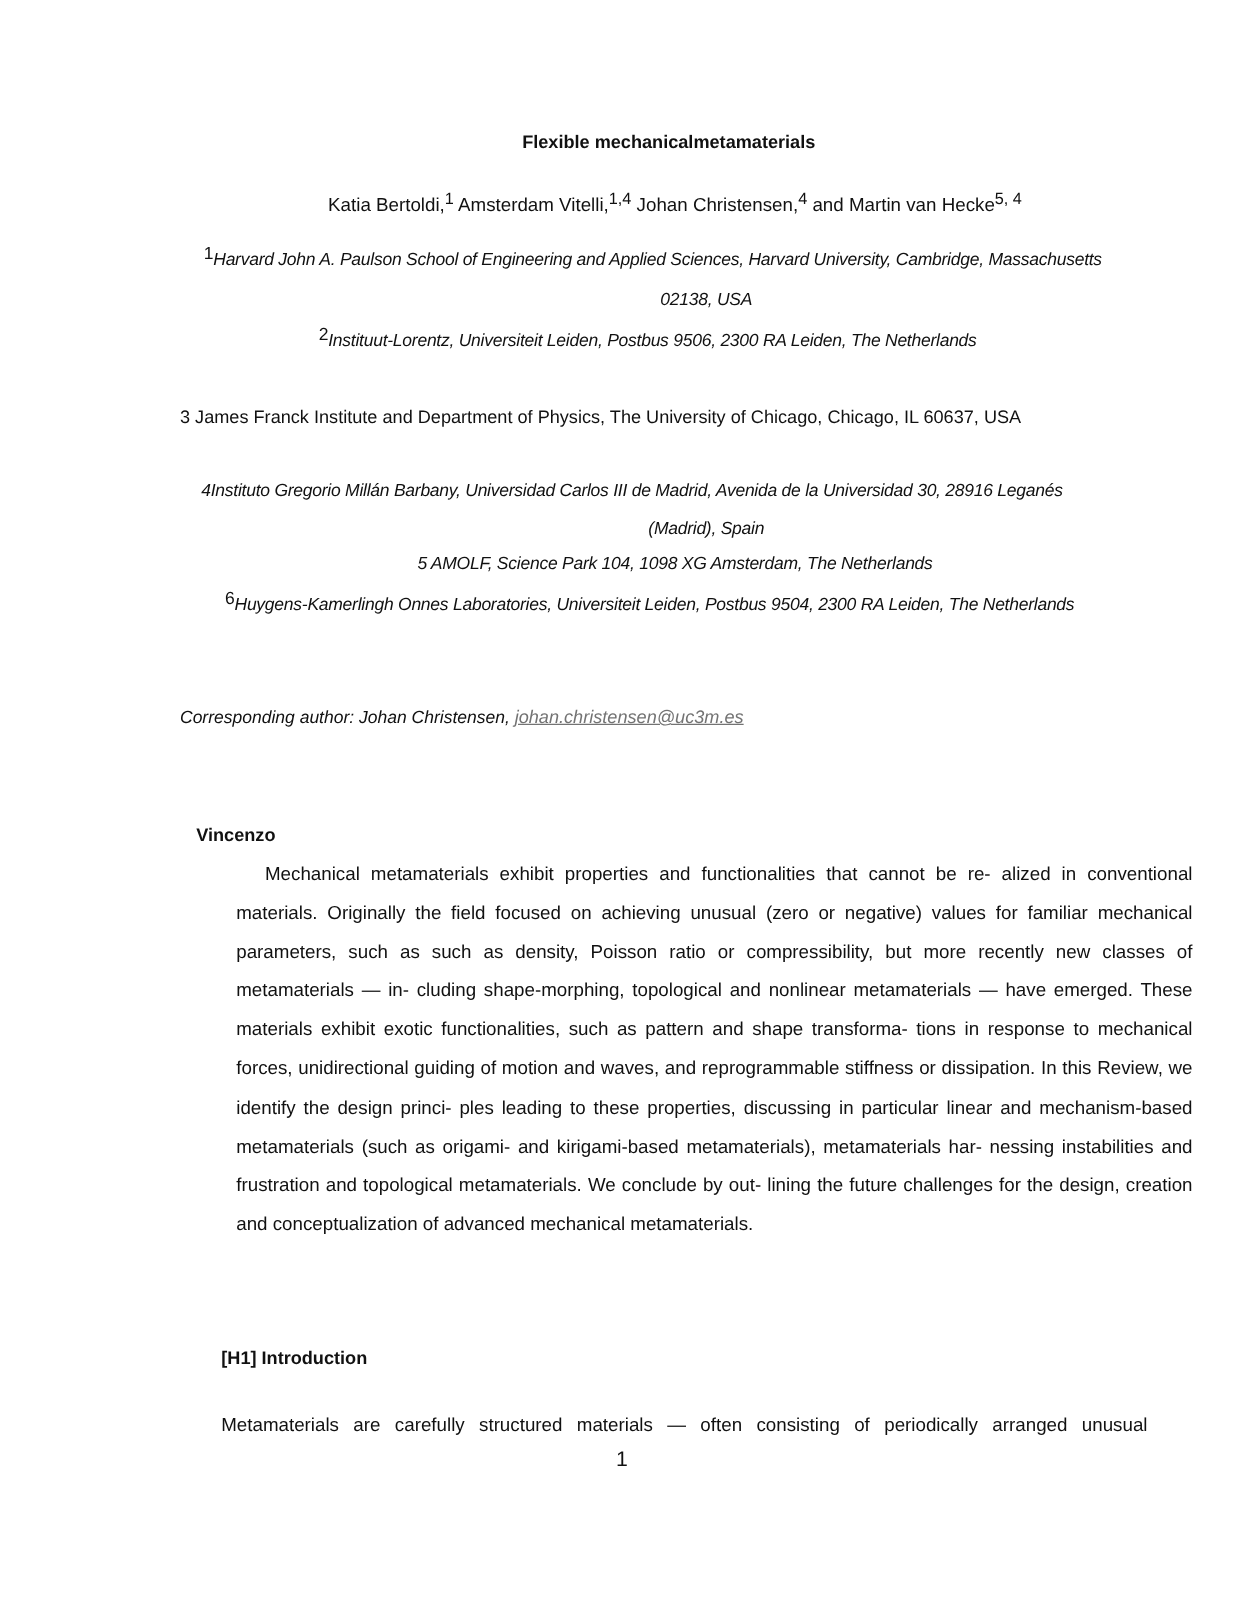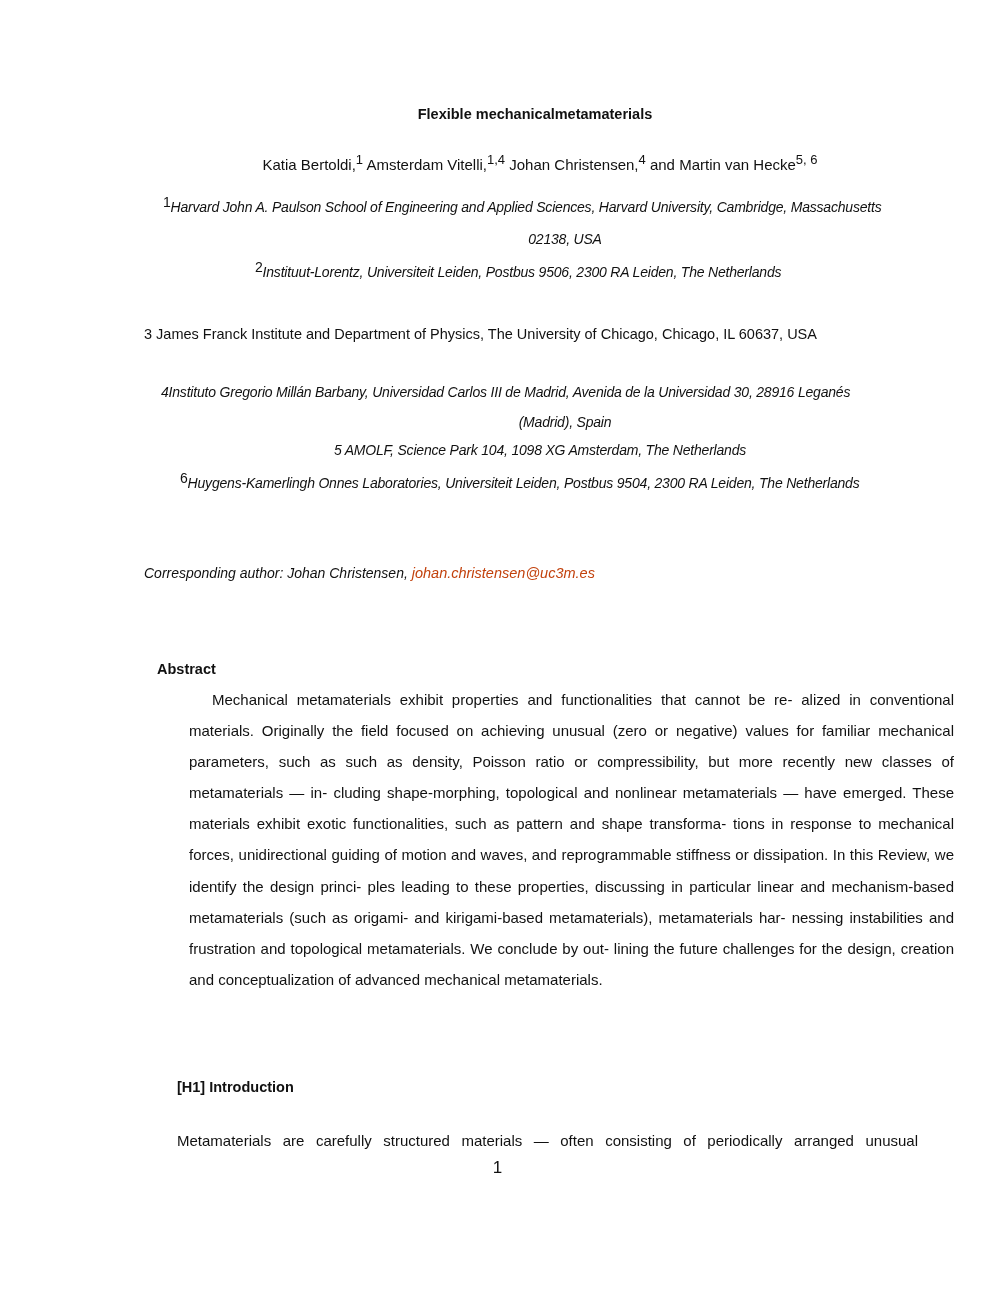--- a/index.html
+++ b/index.html
@@ -13,54 +13,54 @@
     .aff sup { font-style: normal; font-size: 14px; vertical-align: 5px; line-height: 0; }
     .aff1 { top: 199px; left: 163px; }
     .aff1b { top: 231px; left: 0; width: 1130px; text-align: center; }
     .aff2 { top: 264px; left: 255px; }
     .aff3 { top: 326px; left: 144px; font-style: normal; font-size: 14.5px; }
     .aff4 { top: 384px; left: 161px; }
     .aff4b { top: 414px; left: 0; width: 1130px; text-align: center; }
     .aff5 { top: 442px; left: 0; width: 1080px; text-align: center; }
     .aff6 { top: 475px; left: 180px; }
     .corr { top: 565px; left: 144px; font-style: italic; font-size: 14px; }
-    .corr a { color: #c2410c; font-size: 14.5px; }
+    .corr a { color: #737373; text-decoration: underline; font-size: 14.5px; }
     .abs-head { top: 661px; left: 157px; font-weight: bold; font-size: 14.5px; }
     .para { position: absolute; left: 153px; width: 765px; font-size: 15px; line-height: 31.1px;
       text-align: justify; text-align-last: left; }
     .para .indent { display: inline-block; width: 23px; }
     .abstract-body { top: 684px; margin-left: 36px; }
     .intro-head { top: 1079px; left: 177px; font-weight: bold; font-size: 14.5px; }
     .intro-line { top: 1132px; left: 177px; width: 741px; font-size: 15px; text-align: justify; text-align-last: justify; white-space: normal; }
     .page-num { top: 1158px; left: 0; width: 995px; text-align: center; font-size: 17px; }
   </style>
 </head>
 <body>
 
 <div class="abs title">Flexible mechanicalmetamaterials</div>
 
 <div class="abs authors">
   <span>Katia Bertoldi,</span><sup>1</sup>
   <span>Amsterdam Vitelli,</span><sup>1,4</sup>
   <span>Johan Christensen,</span><sup>4</sup>
-  <span>and Martin van Hecke</span><sup>5, 6</sup>
+  <span>and Martin van Hecke</span><sup>5, 4</sup>
 </div>
 
 <div class="abs aff aff1"><sup>1</sup><span>Harvard John A. Paulson School of Engineering and Applied Sciences, Harvard University,  Cambridge,  Massachusetts</span></div>
 <div class="abs aff aff1b">02138,  USA</div>
 <div class="abs aff aff2"><sup>2</sup><span>Instituut-Lorentz,    Universiteit   Leiden, Postbus 9506,  2300  RA  Leiden,  The Netherlands</span></div>
 <div class="abs aff3">3 James Franck Institute and Department of Physics, The University of Chicago, Chicago, IL 60637, USA</div>
 <div class="abs aff aff4">4Instituto  Gregorio  Millán  Barbany,  Universidad  Carlos  III  de  Madrid,  Avenida de la Universidad 30, 28916 Leganés</div>
 <div class="abs aff aff4b">(Madrid), Spain</div>
 <div class="abs aff aff5">5 AMOLF, Science Park 104, 1098 XG Amsterdam, The Netherlands</div>
 <div class="abs aff aff6"><sup>6</sup><span>Huygens-Kamerlingh Onnes Laboratories, Universiteit Leiden, Postbus  9504,  2300  RA  Leiden,  The  Netherlands</span></div>
 
 <div class="abs corr">
   <span>Corresponding author: Johan Christensen, </span><a>johan.christensen@uc3m.es</a>
 </div>
 
-<div class="abs abs-head">Abstract</div>
+<div class="abs abs-head">Vincenzo</div>
 <div class="para abstract-body"><span class="indent"></span><span>Mechanical metamaterials exhibit properties and functionalities that cannot be re- alized in conventional materials. Originally the field focused on achieving unusual (zero or negative) values for familiar mechanical parameters, such as such as density, Poisson ratio or compressibility, but more recently new classes of metamaterials — in- cluding shape-morphing, topological and nonlinear metamaterials — have emerged. These materials exhibit exotic functionalities, such as pattern and shape transforma- tions in response to mechanical forces, unidirectional guiding of motion and waves, and reprogrammable stiffness or dissipation. In this Review, we identify the design princi- ples leading to these properties, discussing in particular linear and mechanism-based metamaterials (such as origami- and kirigami-based metamaterials), metamaterials har- nessing instabilities and frustration and topological metamaterials. We conclude by out- lining the future challenges for the design, creation and conceptualization of advanced mechanical metamaterials.</span></div>
 
 <div class="abs intro-head">[H1] Introduction</div>
 <div class="abs intro-line">Metamaterials are carefully structured materials — often consisting of periodically arranged unusual</div>
 
 <div class="abs page-num">1</div>
 
 </body></html>

